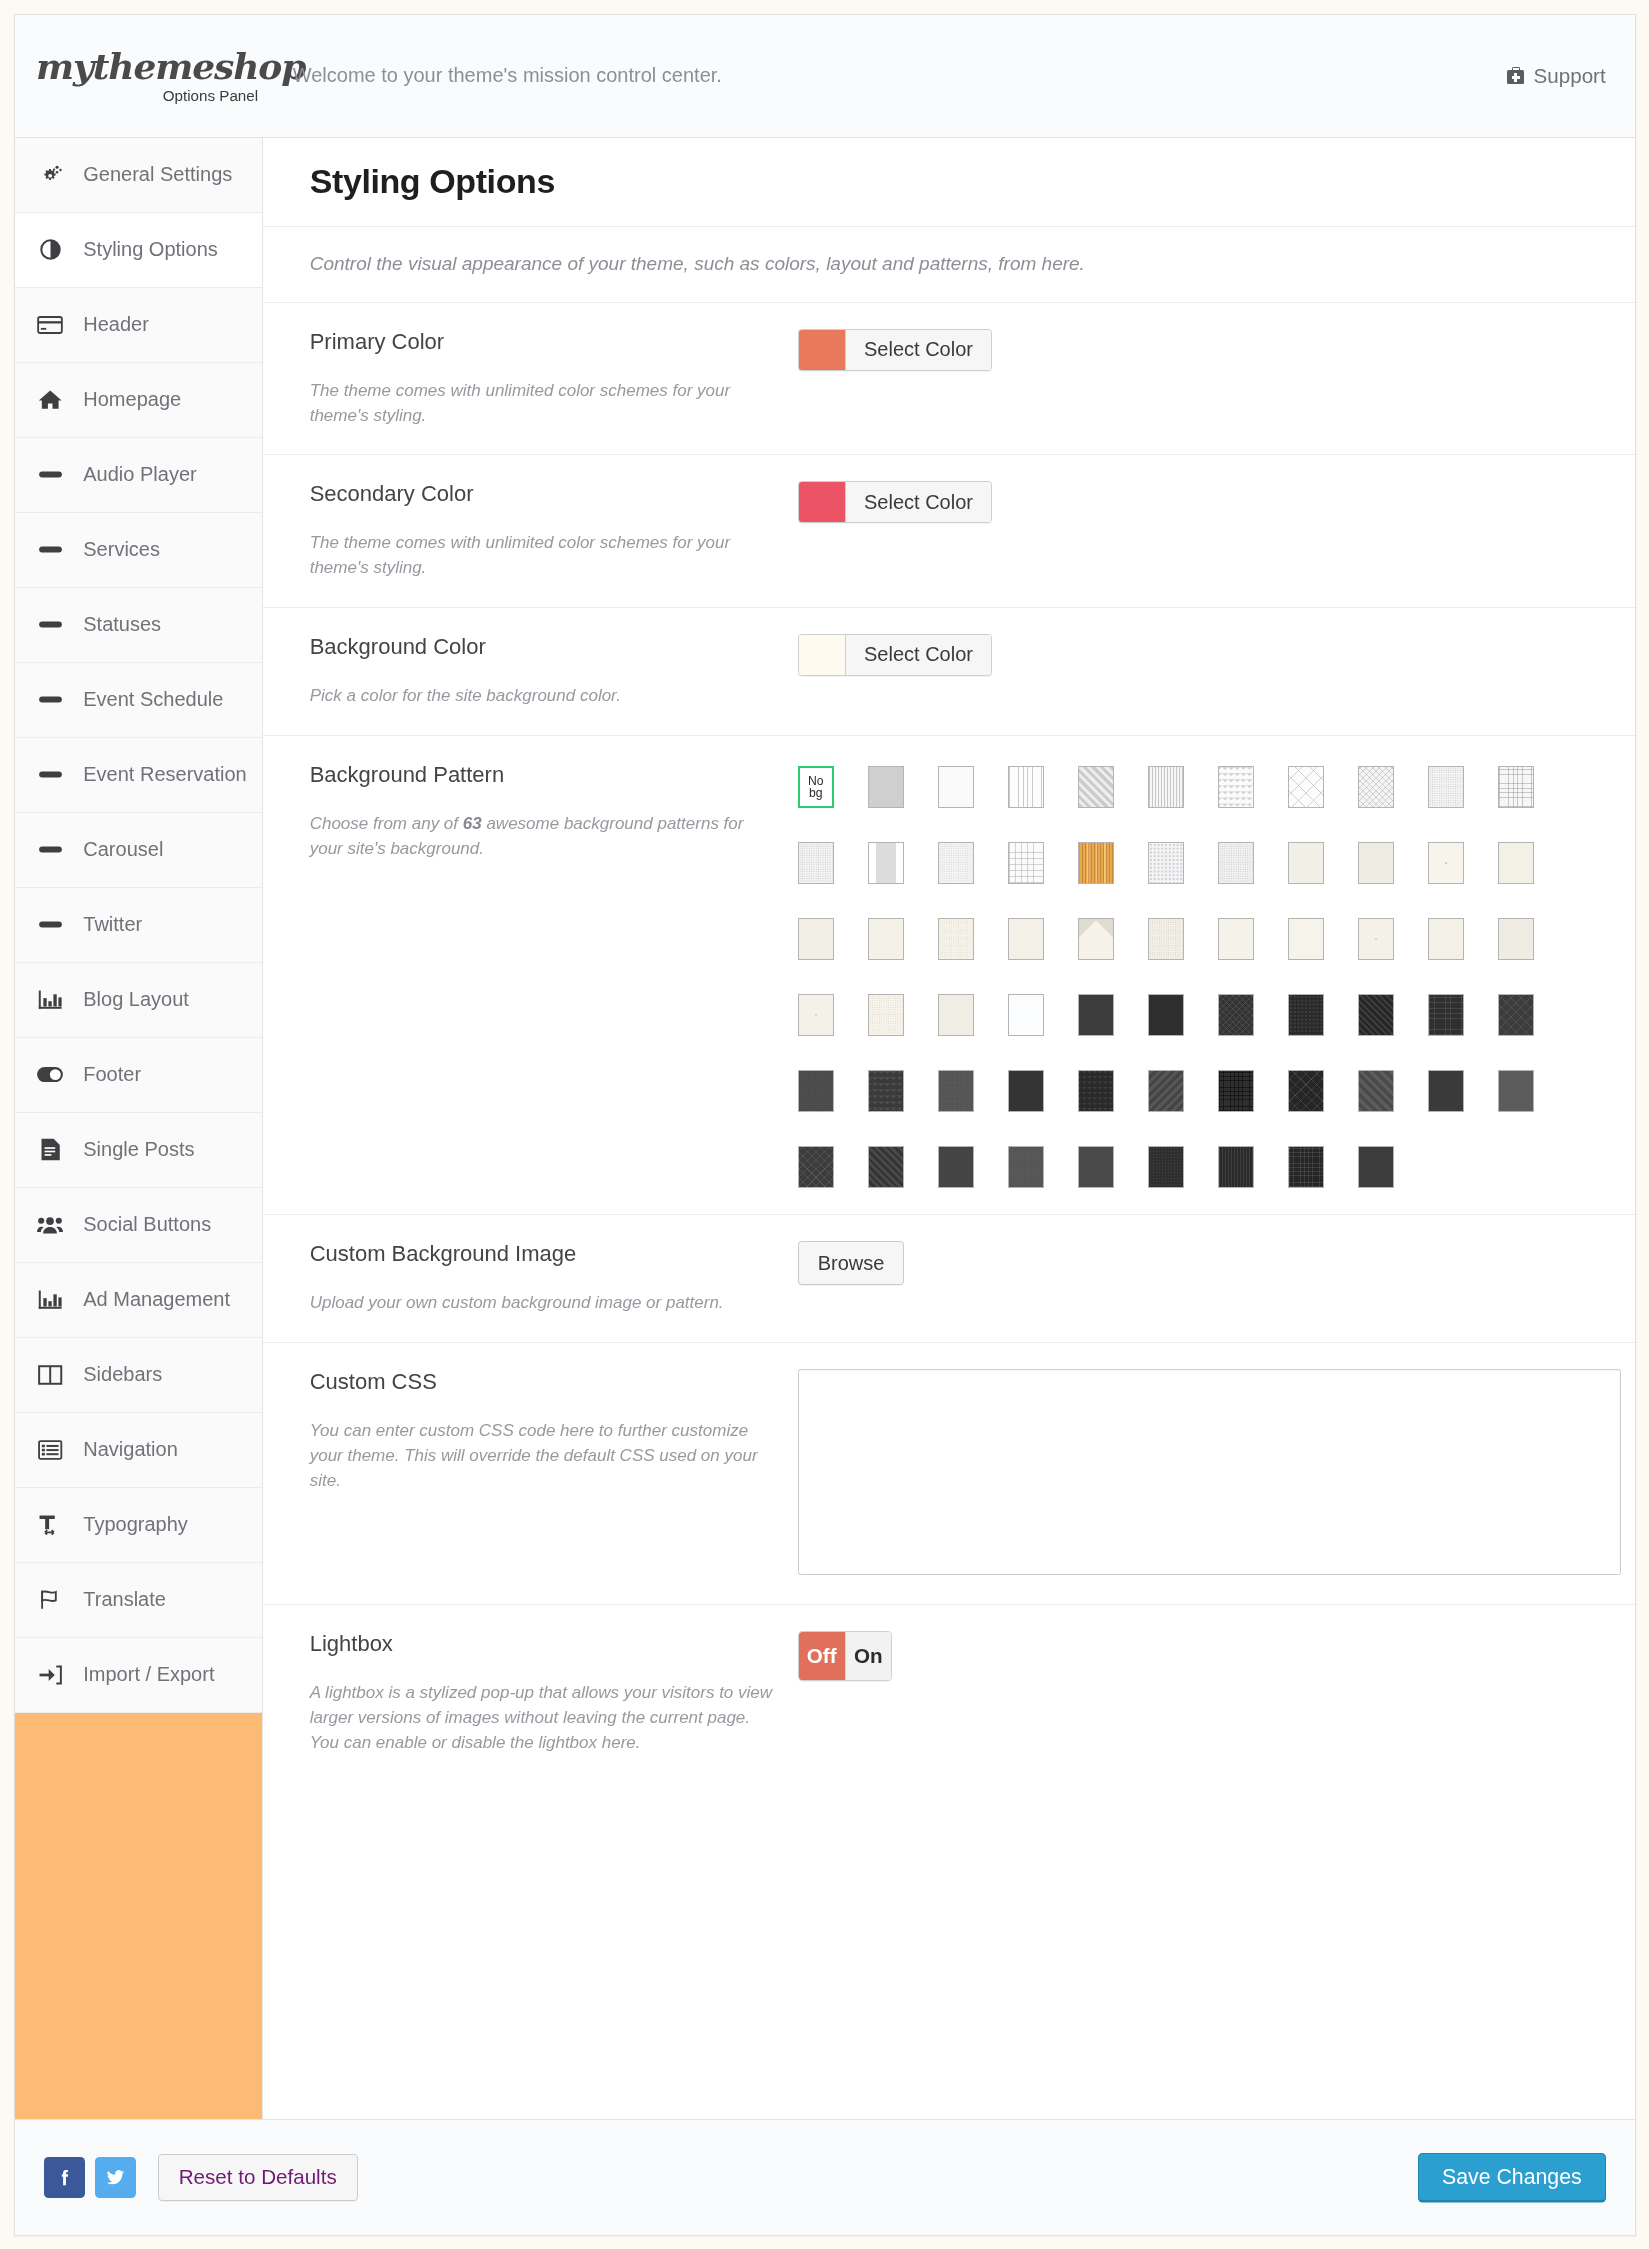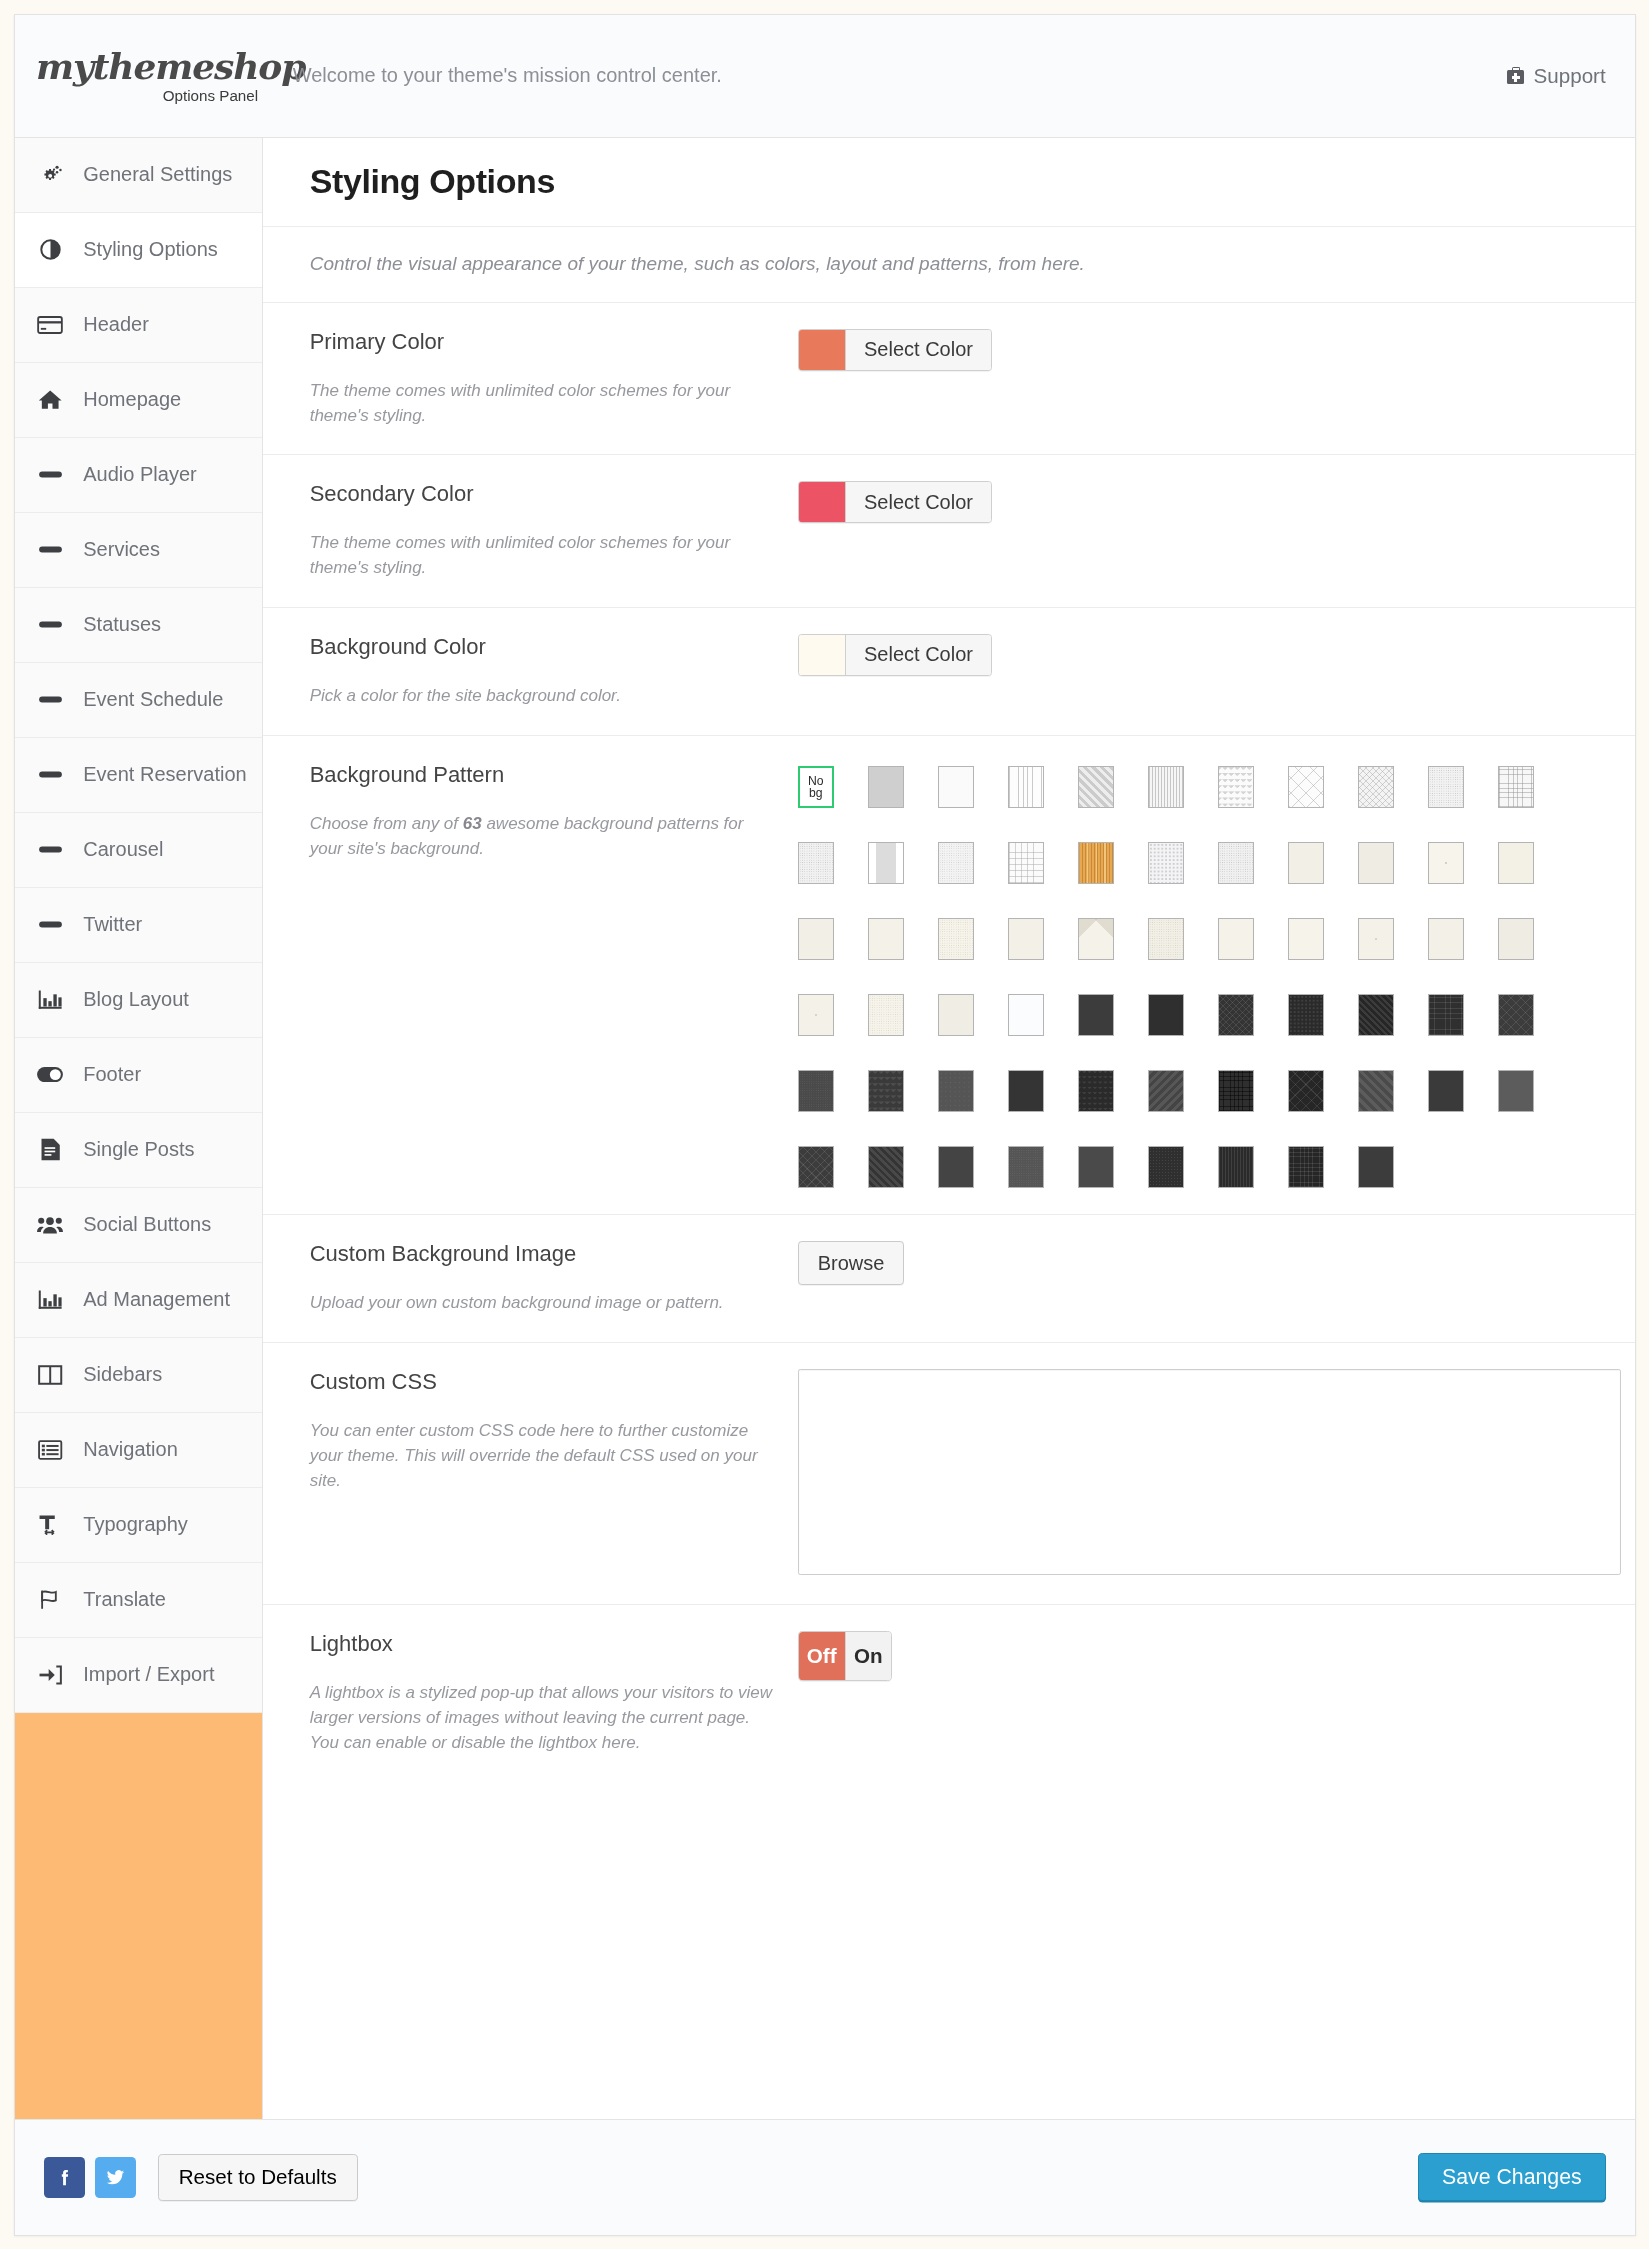--- a/index.html
+++ b/index.html
@@ -208,21 +208,21 @@
   .social {
     width: 41px; height: 41px; border-radius: 4.6px;
     display: flex; align-items: center; justify-content: center;
     cursor: pointer; margin-right: 10.7px; color: #fff;
   }
   .social.fb { background: #3b5998; }
   .social.tw { background: #55acee; }
   .btn-reset {
     height: 47px; padding: 0 20px; margin-left: 10.7px;
     border: 0.8px solid #cacaca; border-radius: 4.6px;
-    background: #f6f6f6; font-size: 20.6px; color: #000000;
+    background: #f6f6f6; font-size: 20.6px; color: #701a75;
     cursor: pointer; display: inline-flex; align-items: center;
     box-shadow: 0 0.8px 0.8px rgba(0,0,0,.05);
   }
   .btn-save {
     margin-left: auto;
     height: 48px; padding: 0 23px;
     border: 0.8px solid #1f86b0; border-radius: 4.6px;
     background: #2a9fd0; font-size: 21.3px; color: #fff;
     cursor: pointer; display: inline-flex; align-items: center;
     box-shadow: 0 1.5px 0 #1c84ad;

